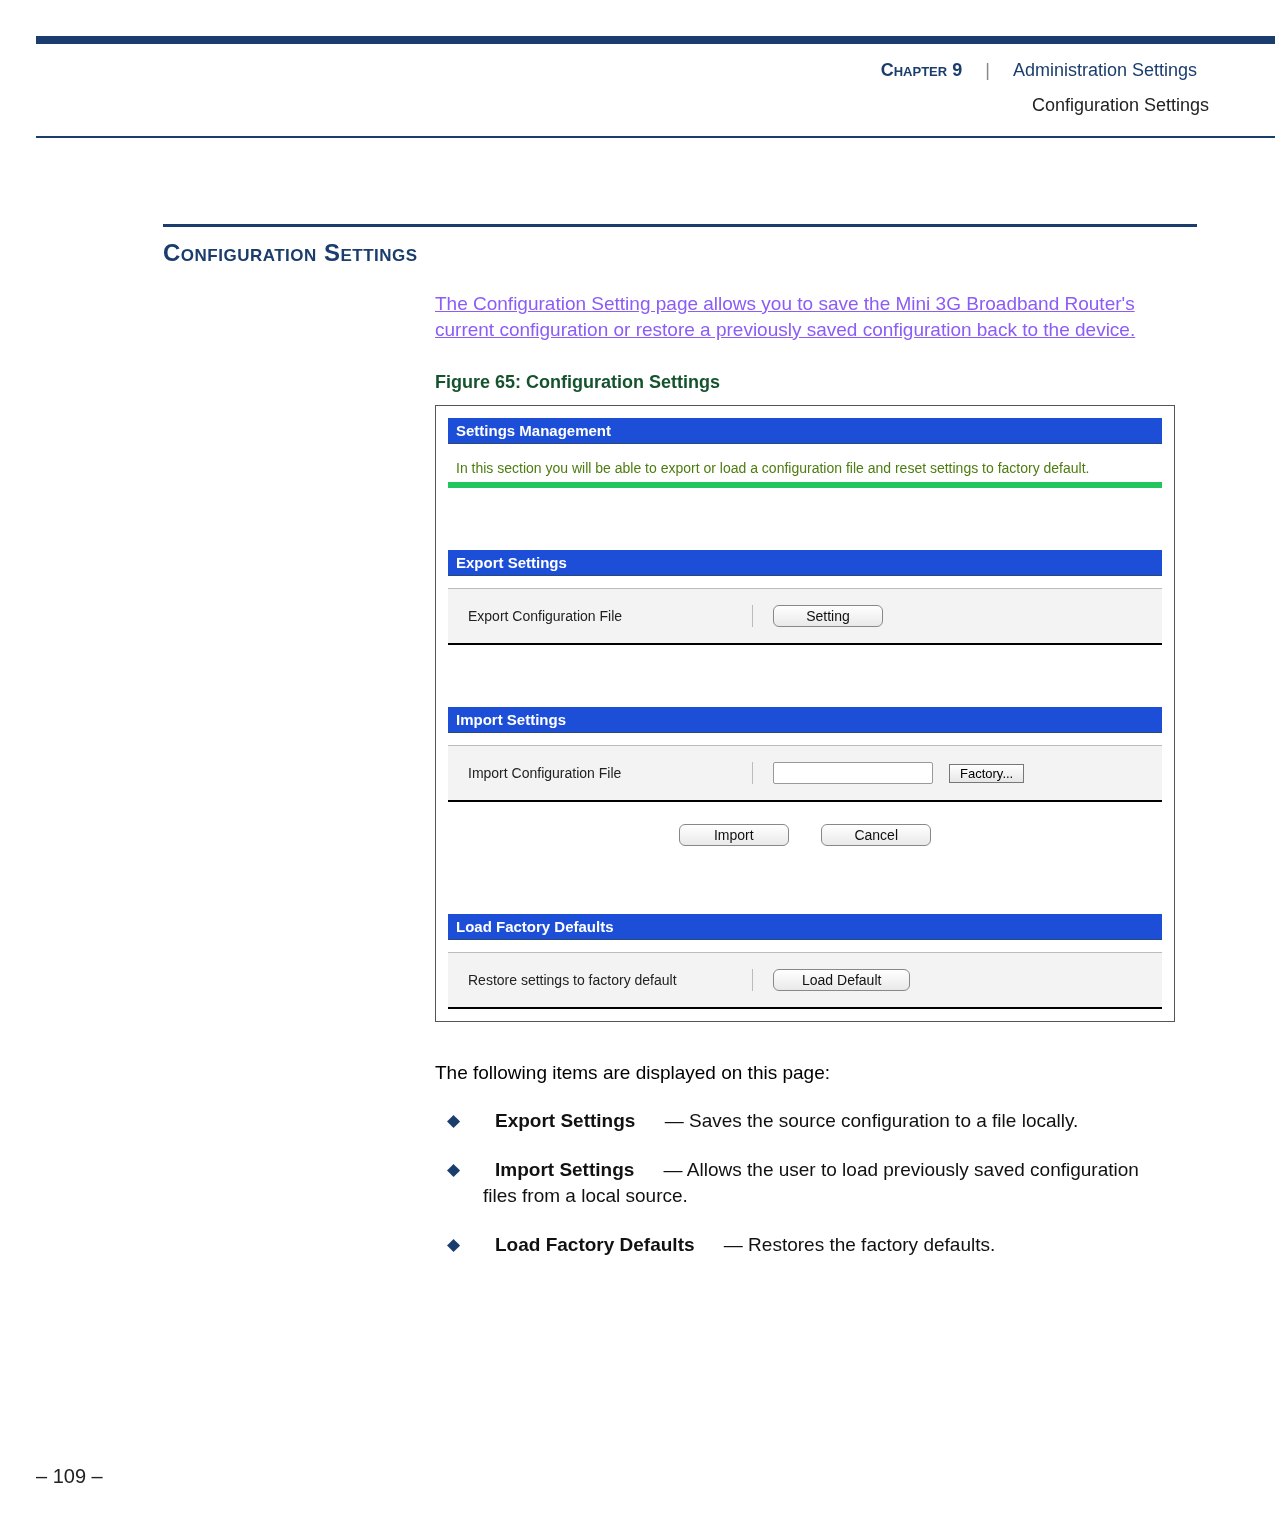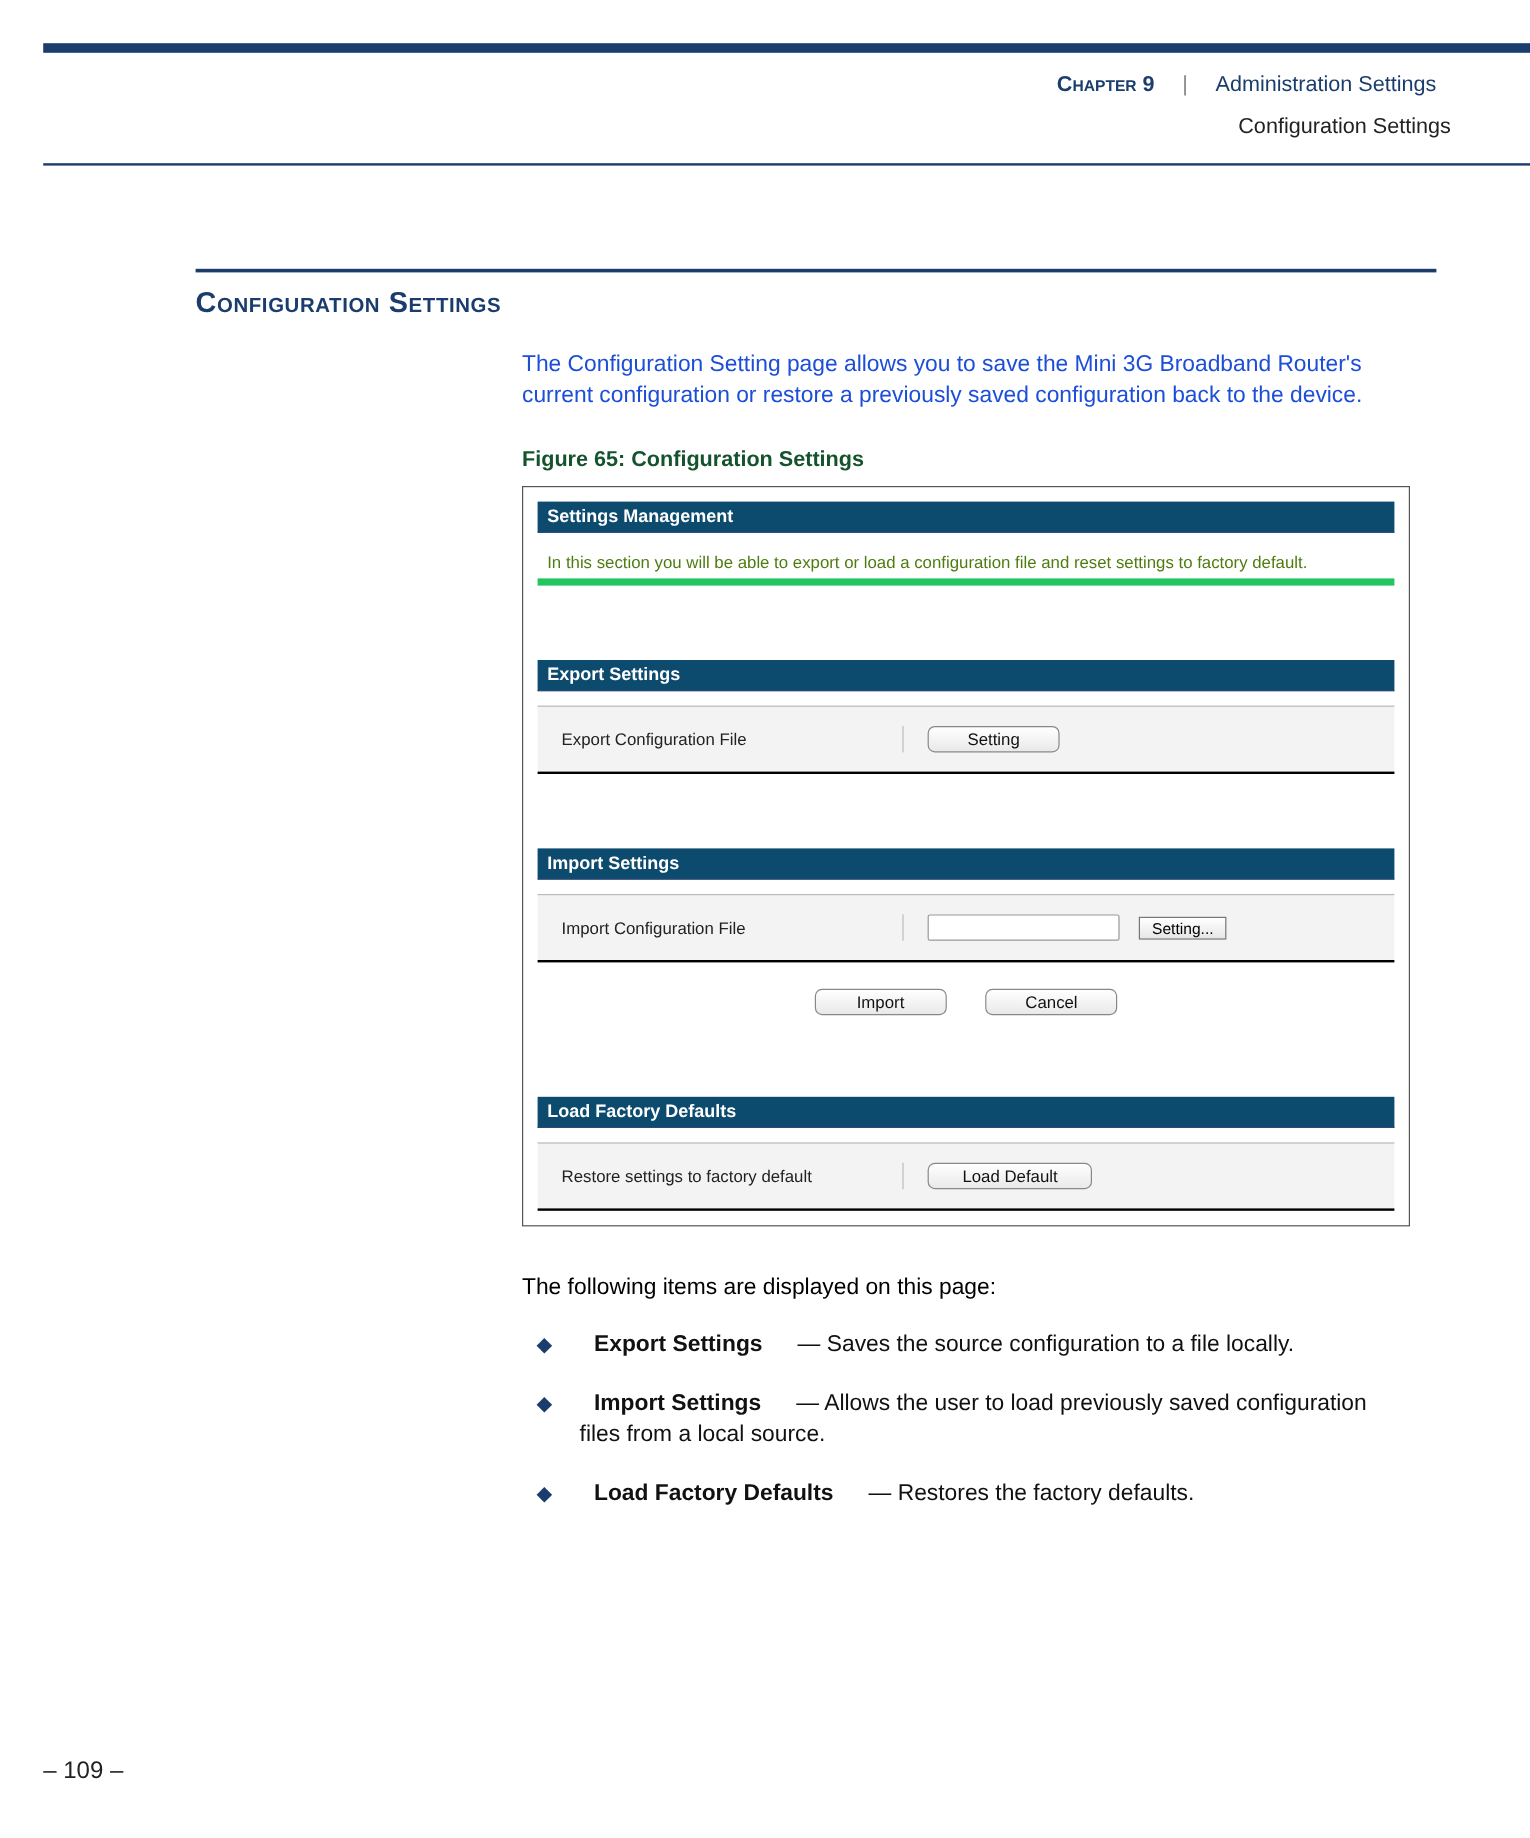--- a/index.html
+++ b/index.html
@@ -57,38 +57,39 @@
       font-size: 24px;
       letter-spacing: 0.5px;
       font-variant: small-caps;
       margin-bottom: 24px;
     }
     .body-col {
       margin-left: 272px;
     }
     .intro-para {
       font-size: 19px;
-      color: #1d4ed8;
+      color: #8b5cf6;
       line-height: 1.35;
       margin-bottom: 30px;
+      text-decoration: underline;
     }
     .figure-caption {
       color: #14532d;
       font-weight: bold;
       font-size: 18px;
       margin-bottom: 10px;
     }
     .figure-box {
       border: 1px solid #555;
       width: 740px;
       background: #fff;
       padding: 0;
     }
     .panel-heading {
-      background: #0c4a6e;
+      background: #1d4ed8;
       color: #fff;
       font-weight: bold;
       font-size: 15px;
       padding: 4px 8px;
       border-bottom: 1px solid #2a4a74;
     }
     .panel-desc {
       font-size: 14px;
       color: #4d7c0f;
       padding: 4px 8px 6px 8px;
@@ -218,21 +219,21 @@
         <div class="label-sep"></div>
         <span class="ui-btn">Setting</span>
       </div>
       <div class="spacer"></div>
 
       <div class="panel-heading">Import Settings</div>
       <div class="field-row">
         <div class="field-label">Import Configuration File</div>
         <div class="label-sep"></div>
         <span class="file-input"></span>
-        <span class="browse-btn">Setting...</span>
+        <span class="browse-btn">Factory...</span>
       </div>
       <div class="btn-row">
         <span class="ui-btn">Import</span>
         <span class="ui-btn">Cancel</span>
       </div>
       <div class="spacer"></div>
 
       <div class="panel-heading">Load Factory Defaults</div>
       <div class="field-row">
         <div class="field-label">Restore settings to factory default</div>

